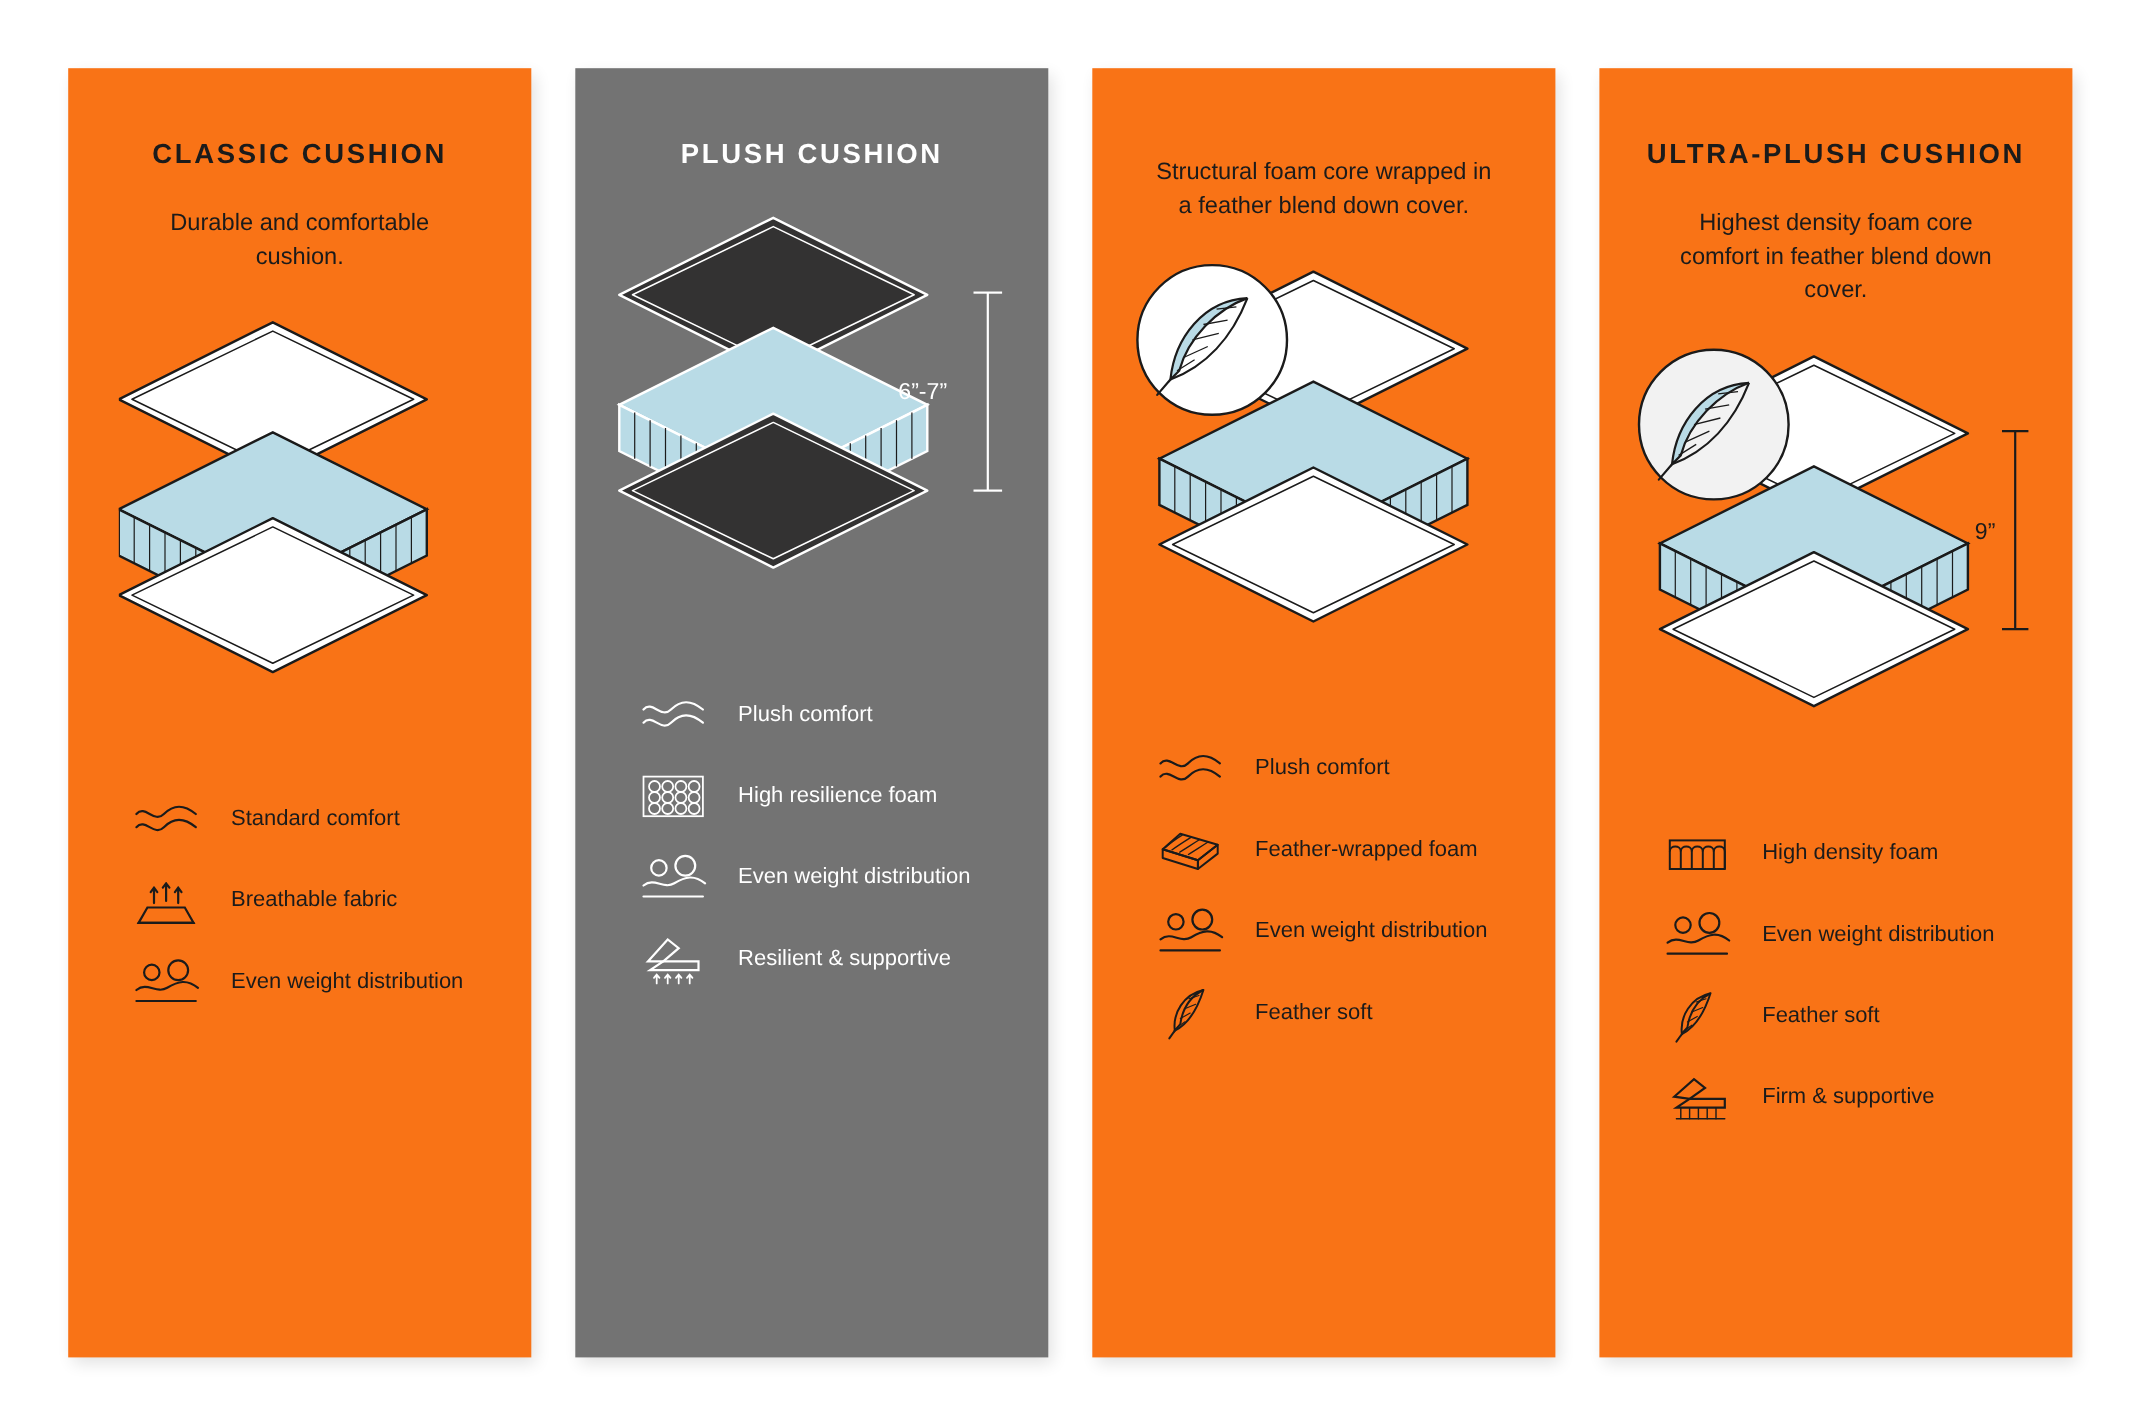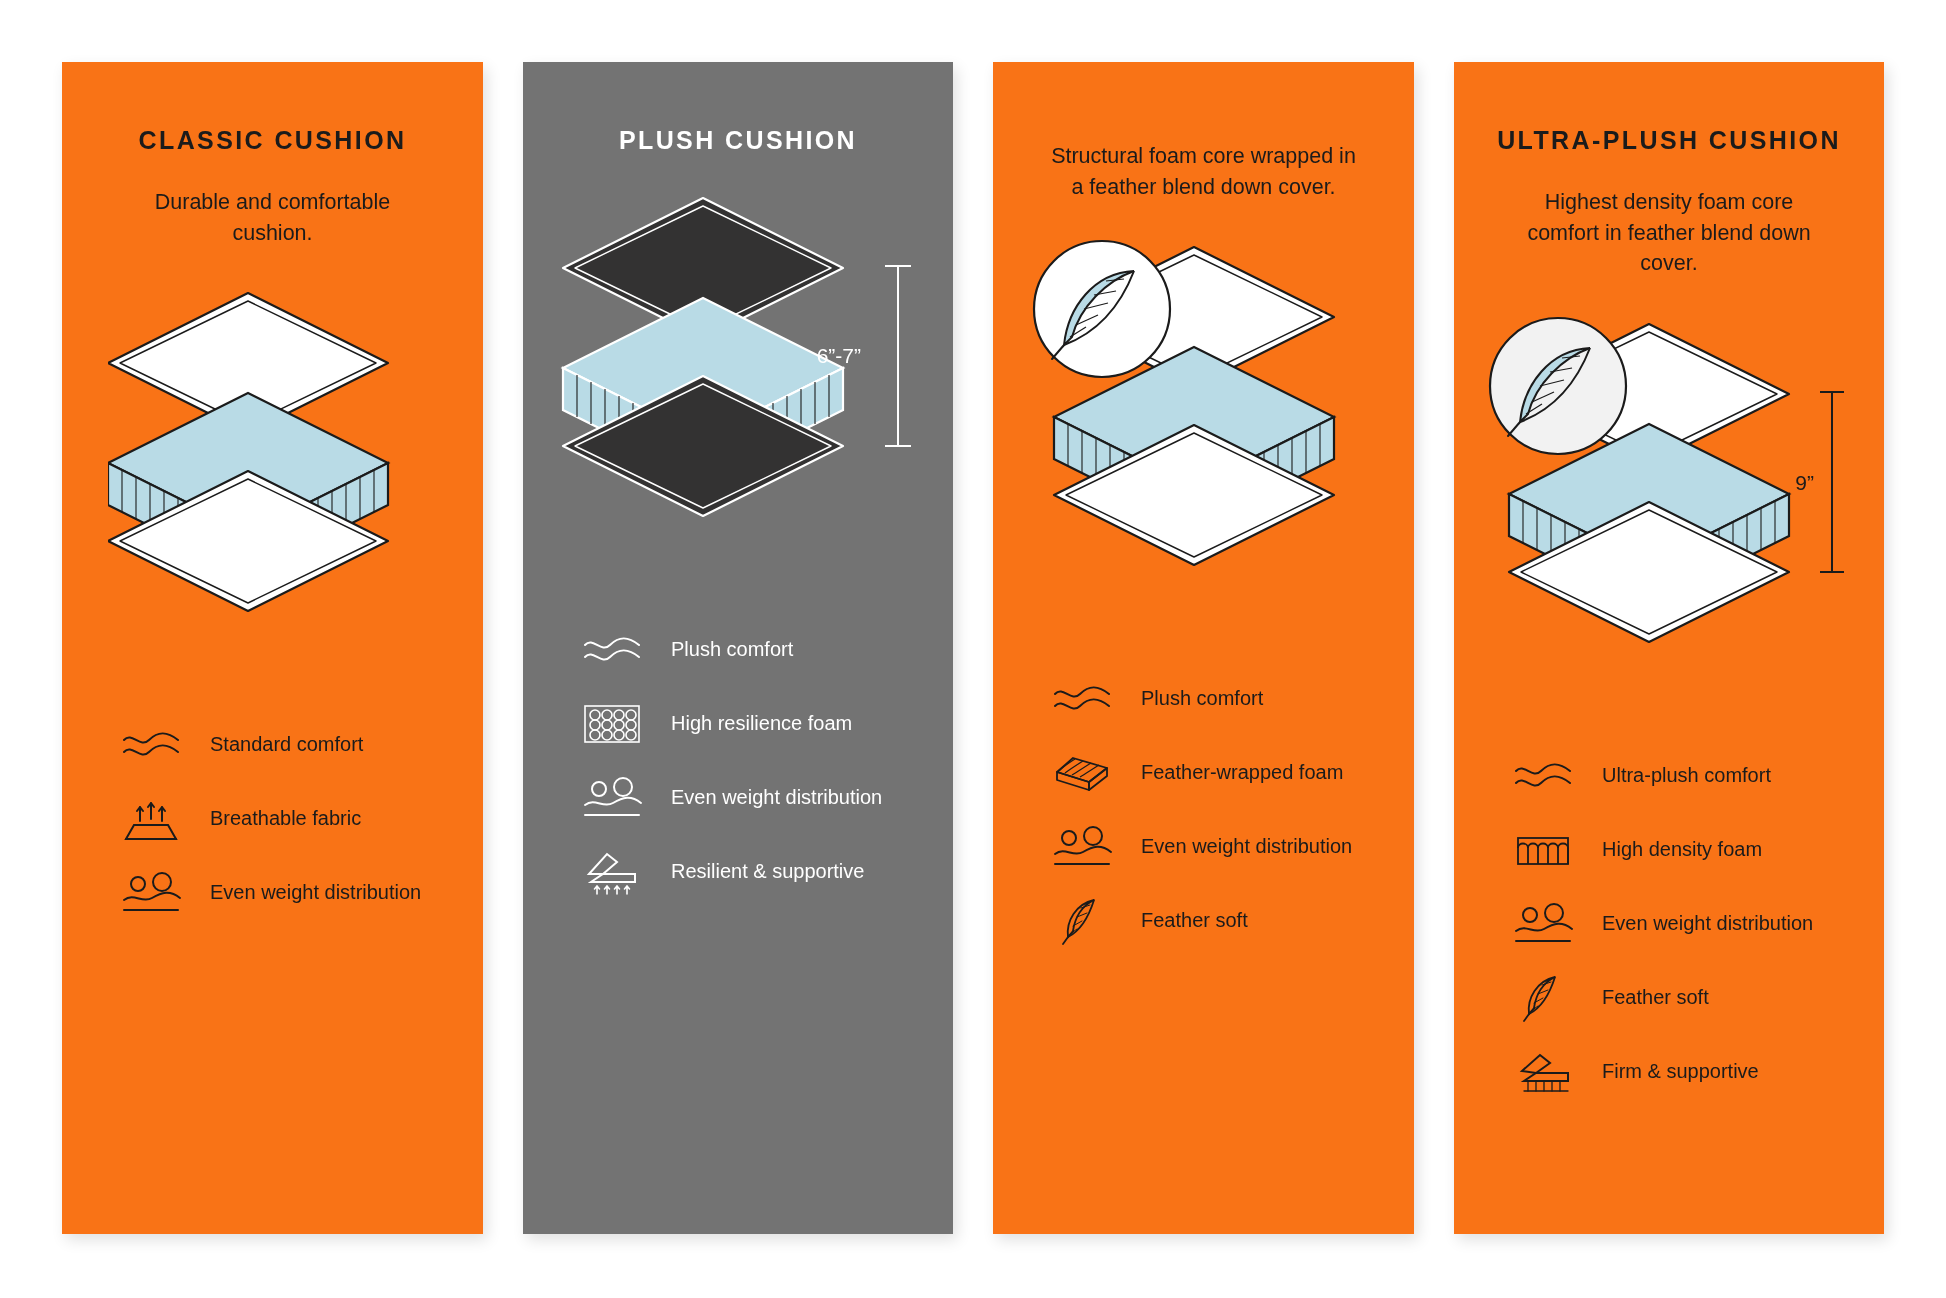--- a/index.html
+++ b/index.html
@@ -449,29 +449,20 @@
             <line x1="348" y1="78" x2="348" y2="258"></line>
             <line x1="336" y1="78" x2="360" y2="78"></line>
             <line x1="336" y1="258" x2="360" y2="258"></line>
           </g>
           <text x="330" y="176" text-anchor="end" fill="#1b1b1b" stroke="none" font-family="Liberation Sans, sans-serif" font-size="21">9”</text>
         </svg>
       </div>
       <div class="features">
         <div class="feature">
           <span class="ficon">
-            <svg width="58" height="32" viewBox="0 0 58 32" fill="none" stroke="#1b1b1b" stroke-width="2" stroke-linecap="round">
-              <path d="M2 11 C10 2, 18 20, 27 11 S45 2, 56 11"></path>
-              <path d="M2 23 C10 14, 18 32, 27 23 S45 14, 56 23"></path>
-            </svg>
-          </span>
-          <span class="flabel">Ultra-plush comfort</span>
-        </div>
-        <div class="feature">
-          <span class="ficon">
             <svg width="58" height="40" viewBox="0 0 58 40" fill="none" stroke="#1b1b1b" stroke-width="1.8">
               <rect x="4" y="8" width="50" height="26"></rect>
               <path d="M4 18 C4 12, 14 12, 14 18 V34"></path>
               <path d="M14 18 C14 12, 24 12, 24 18 V34"></path>
               <path d="M24 18 C24 12, 34 12, 34 18 V34"></path>
               <path d="M34 18 C34 12, 44 12, 44 18 V34"></path>
               <path d="M44 18 C44 12, 54 12, 54 18 V34"></path>
             </svg>
           </span>
           <span class="flabel">High density foam</span>

